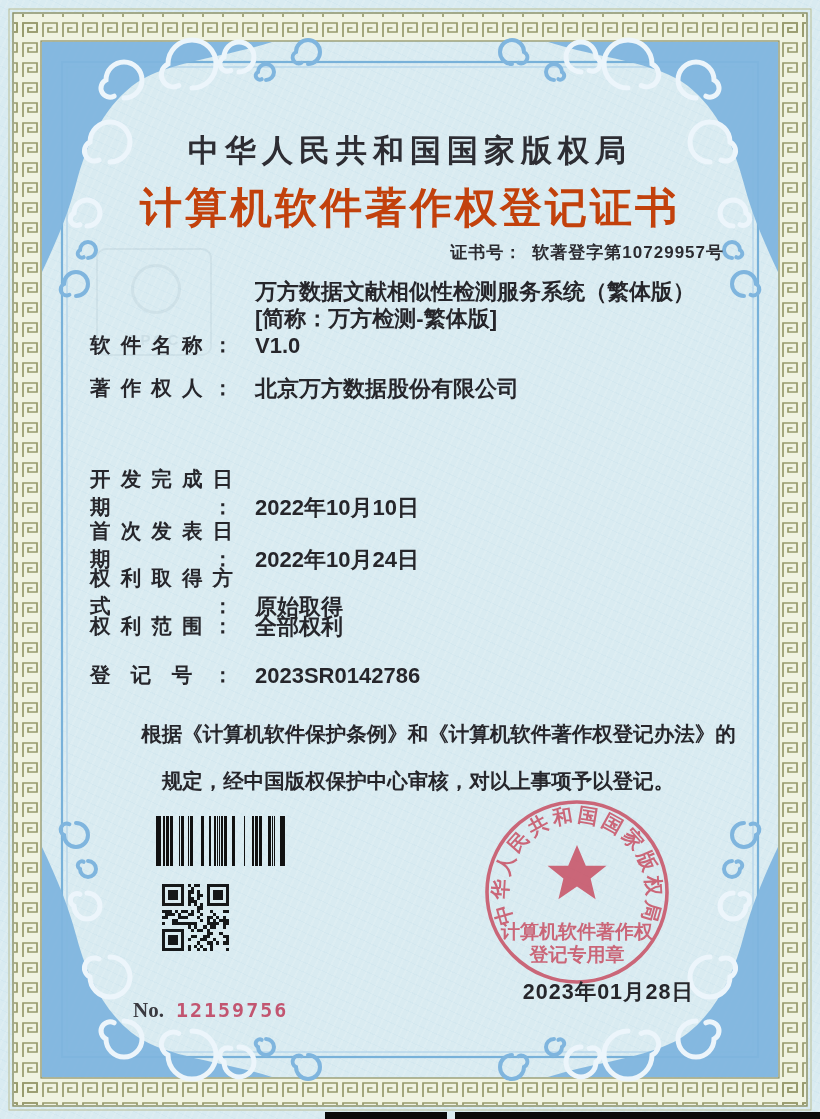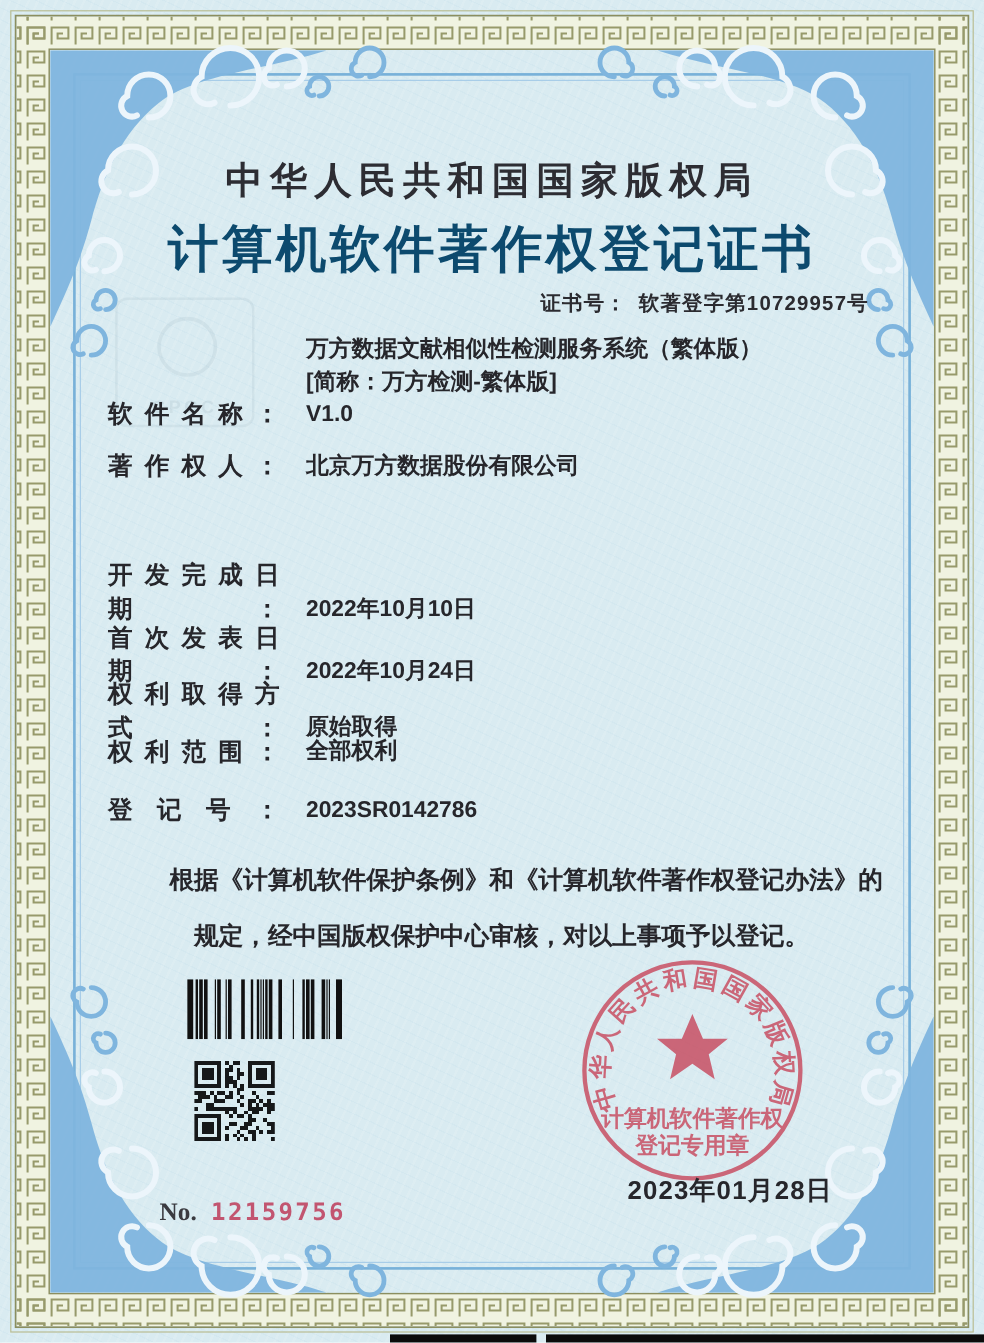--- a/index.html
+++ b/index.html
@@ -20,37 +20,37 @@
   }
   .frame-svg{position:absolute;inset:0;}
   .authority{
     position:absolute;left:0;top:130px;width:820px;
     text-align:center;font-family:"Liberation Serif", serif;
     font-size:31px;font-weight:700;letter-spacing:6px;color:#2d2d33;
   }
   .cert-title{
     position:absolute;left:0;top:180px;width:820px;margin:0;
     text-align:center;font-family:"Liberation Serif", serif;
-    font-size:42px;font-weight:700;letter-spacing:3px;color:#0c4a6e;
+    font-size:42px;font-weight:700;letter-spacing:3px;color:#c2410c;
   }
   .cert-no{
     position:absolute;top:241px;right:96px;
     font-size:17px;font-weight:700;letter-spacing:1px;color:#2b2b30;
   }
   .cert-no .val{margin-left:10px;}
   .field-row{position:absolute;left:90px;display:flex;align-items:flex-end;}
   .field-label{
     width:143px;flex:0 0 143px;
     font-size:20.5px;font-weight:700;
     text-align:justify;text-align-last:justify;
     color:#26262b;
   }
   .field-value{
     margin-left:22px;max-width:505px;
-    font-size:19px;font-weight:700;line-height:27px;color:#26262b;
+    font-size:22px;font-weight:700;line-height:27px;color:#26262b;
   }
   .field-value div{white-space:nowrap;}
   .statement{
     position:absolute;left:94px;top:710px;width:648px;margin:0;
     font-size:20.5px;font-weight:700;line-height:47px;
     text-indent:2em;color:#26262b;text-align:center;
   }
   .watermark{
     position:absolute;left:96px;top:248px;width:112px;height:104px;
     border:2px solid rgba(125,150,165,.22);border-radius:10px;

